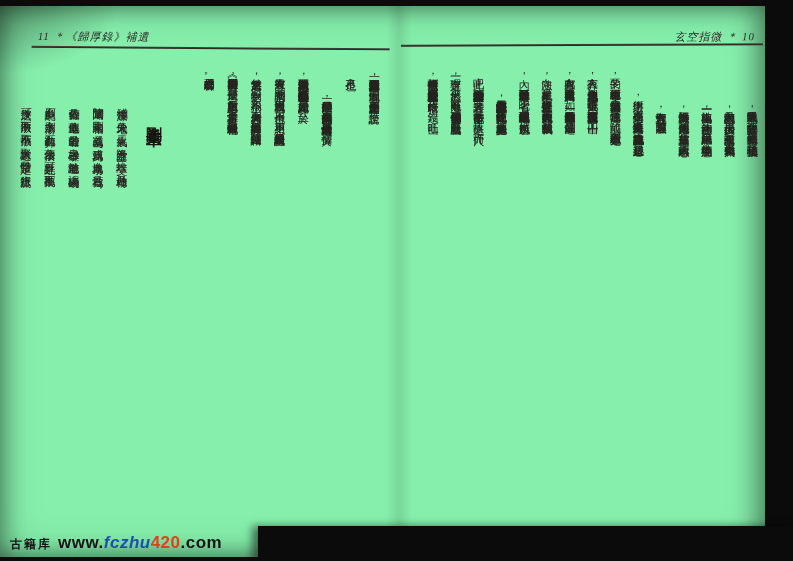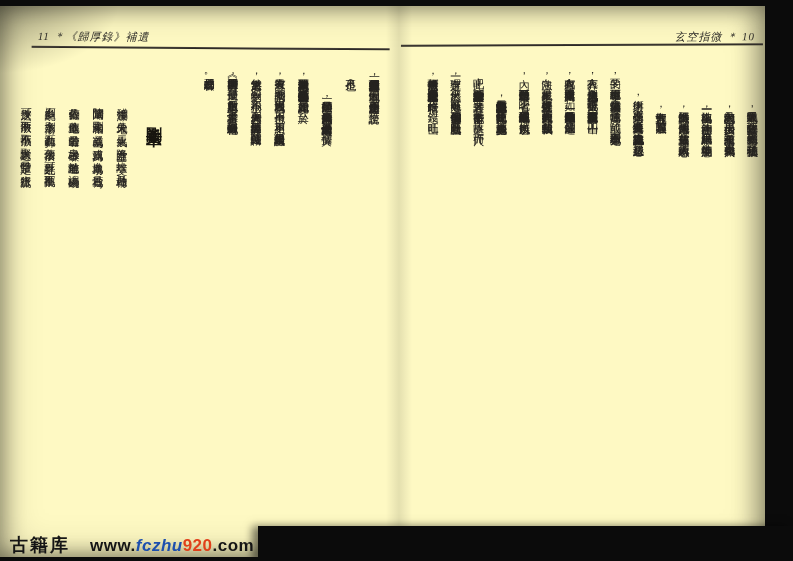--- a/index.html
+++ b/index.html
@@ -1,20 +1,20 @@
 <!DOCTYPE html>
 <html><head>
 <meta charset="utf-8">
 <style>
   html,body{margin:0;padding:0;}
   body{width:793px;height:561px;background:#0b0b0b;overflow:hidden;
        font-family:"Liberation Serif", serif;position:relative;}
   .canvas{position:absolute;left:0;top:0;width:793px;height:561px;}
   .scan{position:absolute;left:0;top:4px;width:768px;height:554px;
-        background:#fef9c3;
+        background:#86efac;
         box-shadow:inset 0 0 40px rgba(0,0,0,.25), inset -14px 0 22px rgba(0,0,0,.28), inset 0 -8px 14px rgba(0,0,0,.12), inset 10px 6px 18px rgba(0,0,0,.18);}
   .gutter{position:absolute;left:386px;top:0;width:26px;height:554px;
         background:linear-gradient(to right, rgba(0,0,0,0), rgba(0,0,0,.10), rgba(0,0,0,0));}
   .page{position:absolute;top:0;height:554px;color:#26241f;}
   .page-left{left:0;width:392px;transform:rotate(.4deg);}
   .page-right{left:396px;width:372px;transform:rotate(-.25deg);}
   .header{position:absolute;top:26px;font-size:11px;font-style:italic;
           letter-spacing:1px;color:#2e2c28;white-space:nowrap;}
   .header-left{left:36px;}
   .header-right{right:12px;text-align:center;}
@@ -29,21 +29,21 @@
   .left-prose{top:66px;left:192px;width:192px;height:470px;font-size:11px;}
   .left-prose .col{line-height:23.6px;}
   .left-verse{top:66px;left:24px;width:144px;height:470px;font-size:11px;}
   .left-verse .col{line-height:24px;text-indent:30px;letter-spacing:.5px;}
   .left-verse .col.title{font-size:16px;font-weight:bold;line-height:30px;
         text-indent:44px;letter-spacing:2px;margin-left:5px;color:#17150f;}
   .col.ind2{text-indent:22px;}
   .col.ind3{text-indent:34px;}
   .watermark{position:absolute;left:10px;top:529px;font-family:"Liberation Sans", sans-serif;
         font-weight:bold;font-size:17px;color:#151515;letter-spacing:.5px;z-index:6;}
-  .wm-cn{font-size:18px;letter-spacing:2px;margin-right:20px;}
+  .wm-cn{font-size:12px;letter-spacing:2px;margin-right:6px;}
   .wm-blue{color:#1d4fae;font-style:italic;}
   .wm-red{color:#e0401a;}
   .black-top{position:absolute;left:0;top:0;width:793px;height:6px;background:#0b0b0b;}
   .black-right{position:absolute;left:765px;top:0;width:28px;height:561px;background:#0b0b0b;}
   .black-bottom-right{position:absolute;left:258px;top:526px;width:535px;height:35px;background:#0b0b0b;
         box-shadow:-6px 0 8px rgba(0,0,0,.5);}
   .black-bottom-edge{position:absolute;left:0;top:557px;width:793px;height:4px;background:#0b0b0b;}
   .corner-shade{position:absolute;left:0;top:0;width:120px;height:70px;
         background:radial-gradient(ellipse at top left, rgba(0,0,0,.35), rgba(0,0,0,0) 70%);}
 </style>
@@ -98,21 +98,21 @@
           <div class="col">立向法，根本是亂來，好像墓碑立上去就好了，而持此觀念的大有人在，包括我的父執輩在</div>
           <div class="col">內，跟他辯只是白費唇舌而已，省省吧！還好他們都不是執業地理師，所以無妨也。</div>
           <div class="col ind2">第二種是依各派別之法訣和參考地形來立向，此種算是比較正常的，爲地師者至少應如</div>
           <div class="col">此吧！至於玄空之立向法諸位請自行去參閱，若要詳述，非數千言不能盡，故略之。而扞穴</div>
           <div class="col">有一定之理，出於天然，不可勉立旺向，但偏偏很多習玄空不深者，就只愚立一旺山旺向，</div>
           <div class="col">便可打通十八省無敵手，這種人最好不要跟人說您是玄空派的，暗暗作就好，沒錯，旺山旺</div>
         </div>
     </div>
 
     <div class="watermark">
-      <span class="wm-cn">古籍库</span><span>www.</span><span class="wm-blue">fczhu</span><span class="wm-red">920</span><span>.com</span>
+      <span class="wm-cn">古籍库</span><span>www.</span><span class="wm-blue">fczhu</span><span class="wm-red">420</span><span>.com</span>
     </div>
   </div>
 
   <div class="black-top"></div>
   <div class="black-right"></div>
   <div class="black-bottom-right"></div>
   <div class="black-bottom-edge"></div>
 </div>
 
 </body></html>

